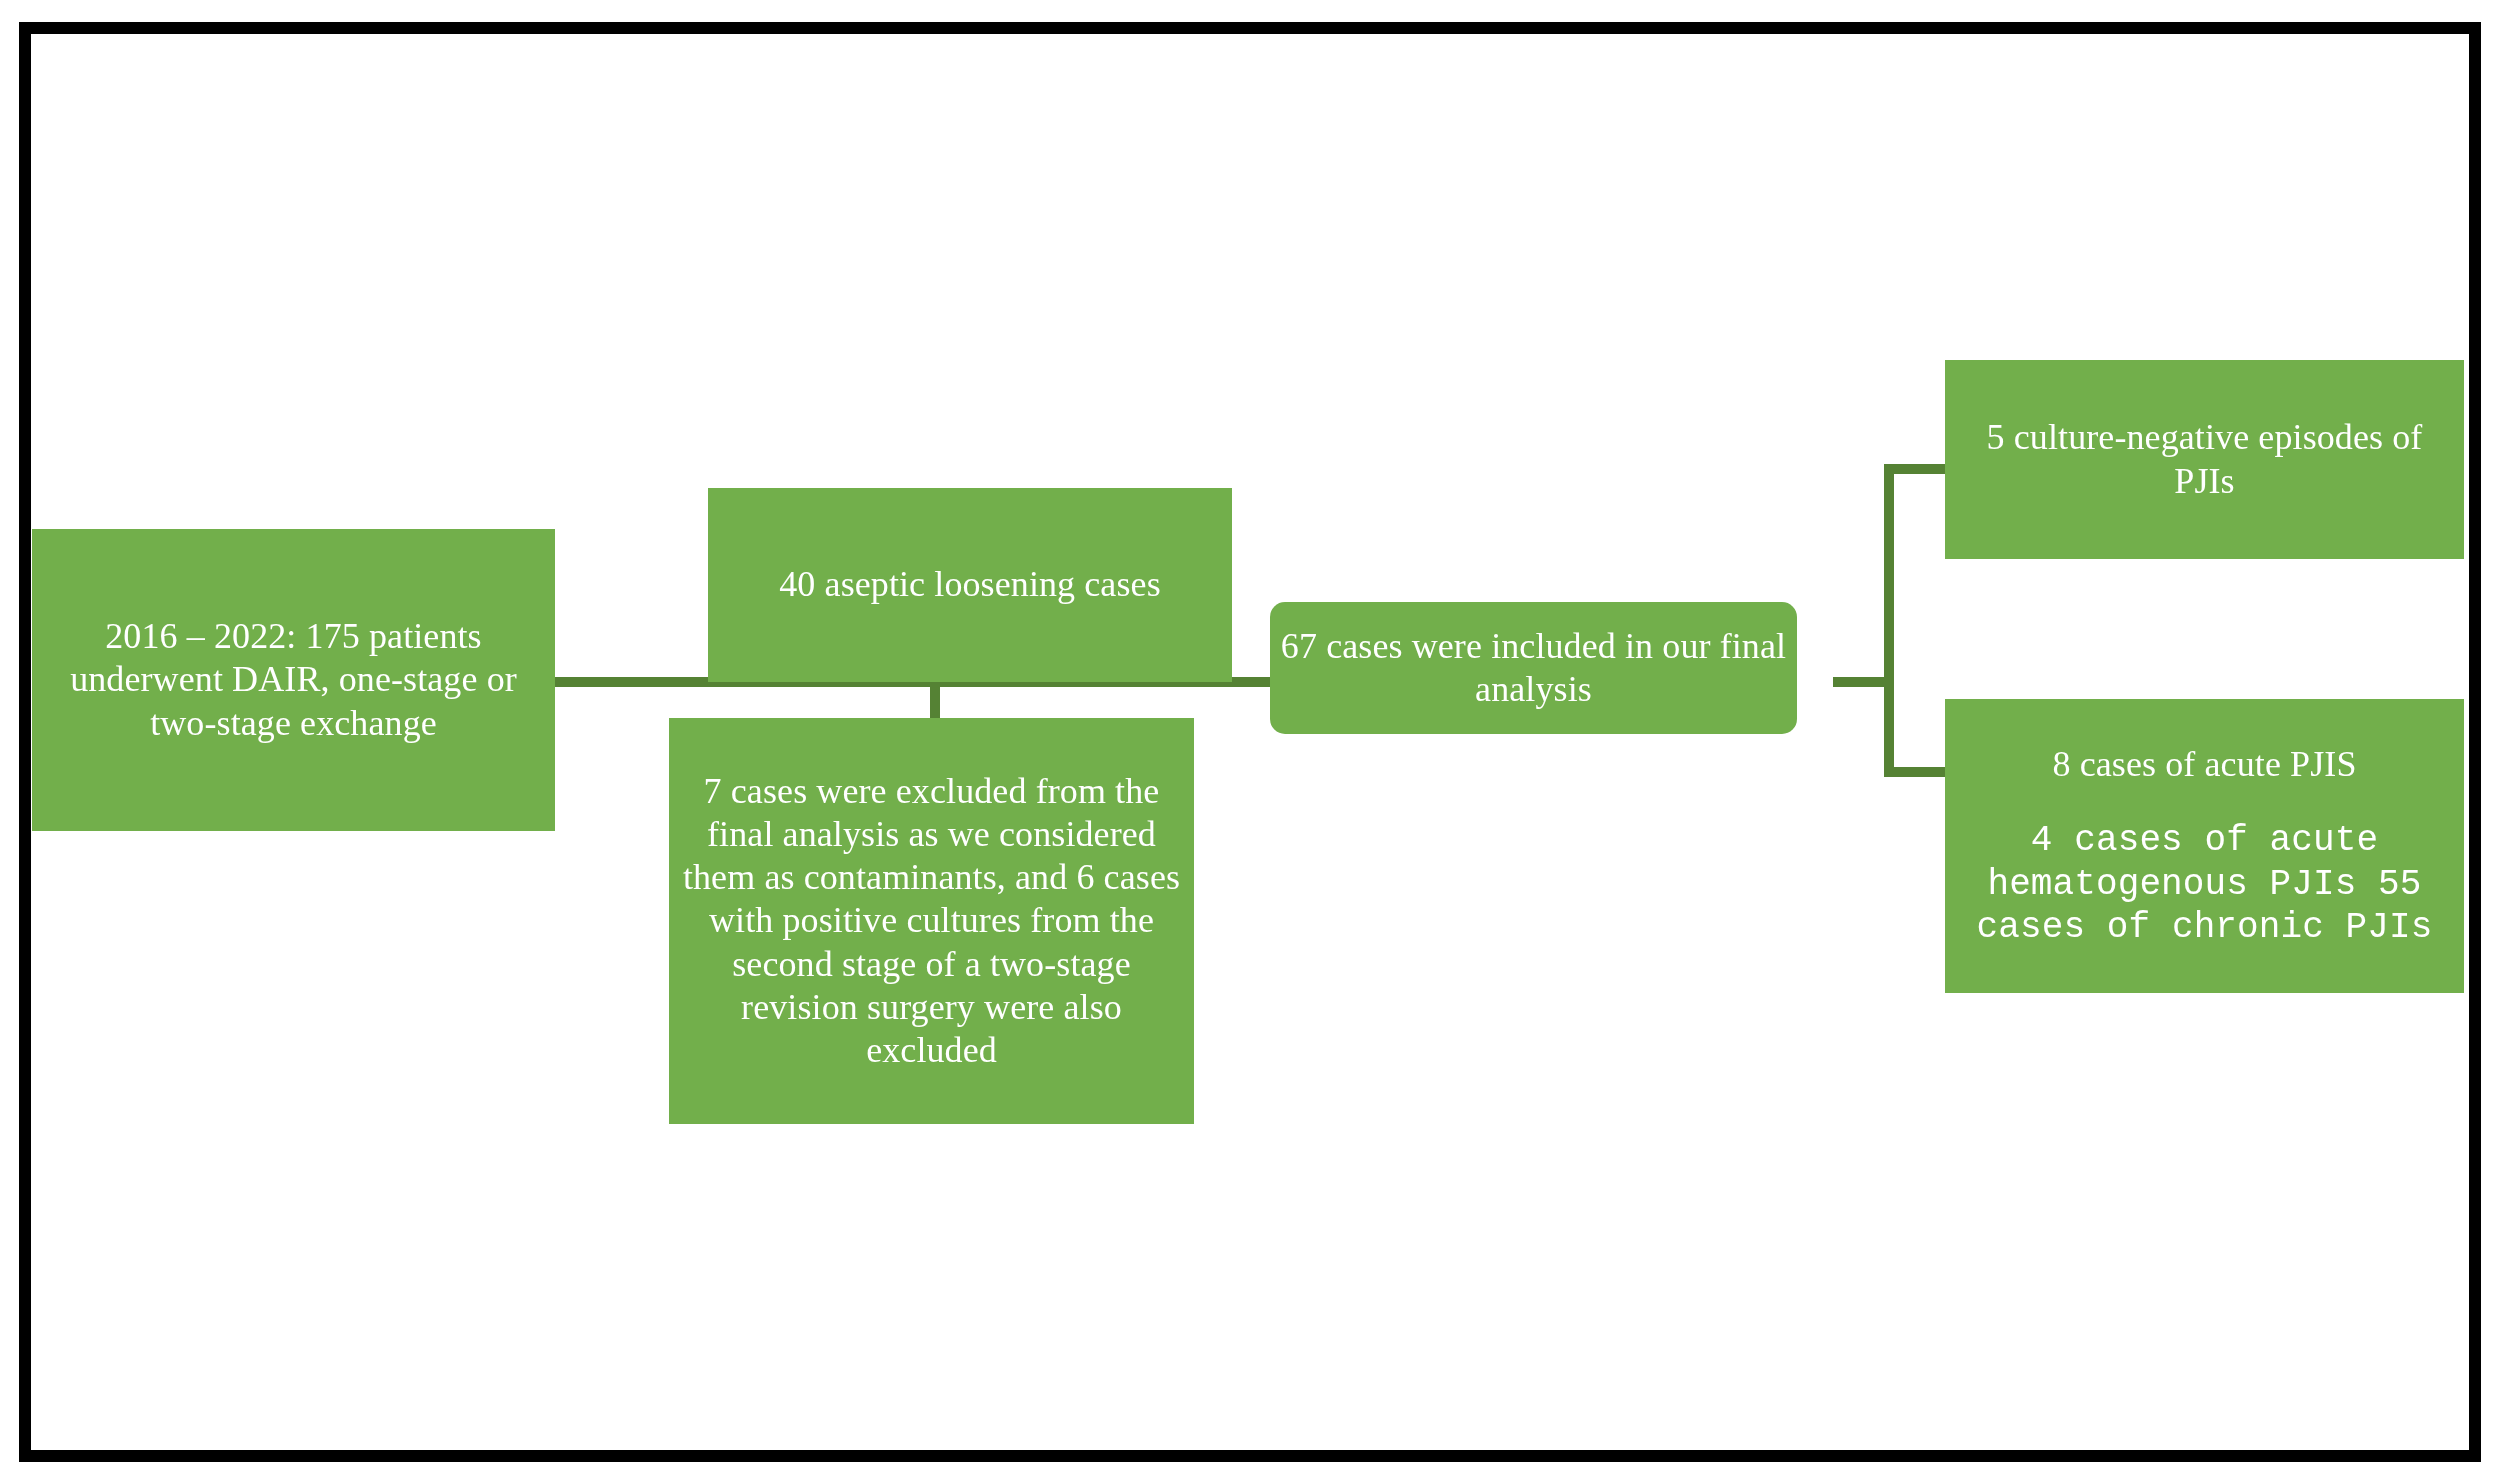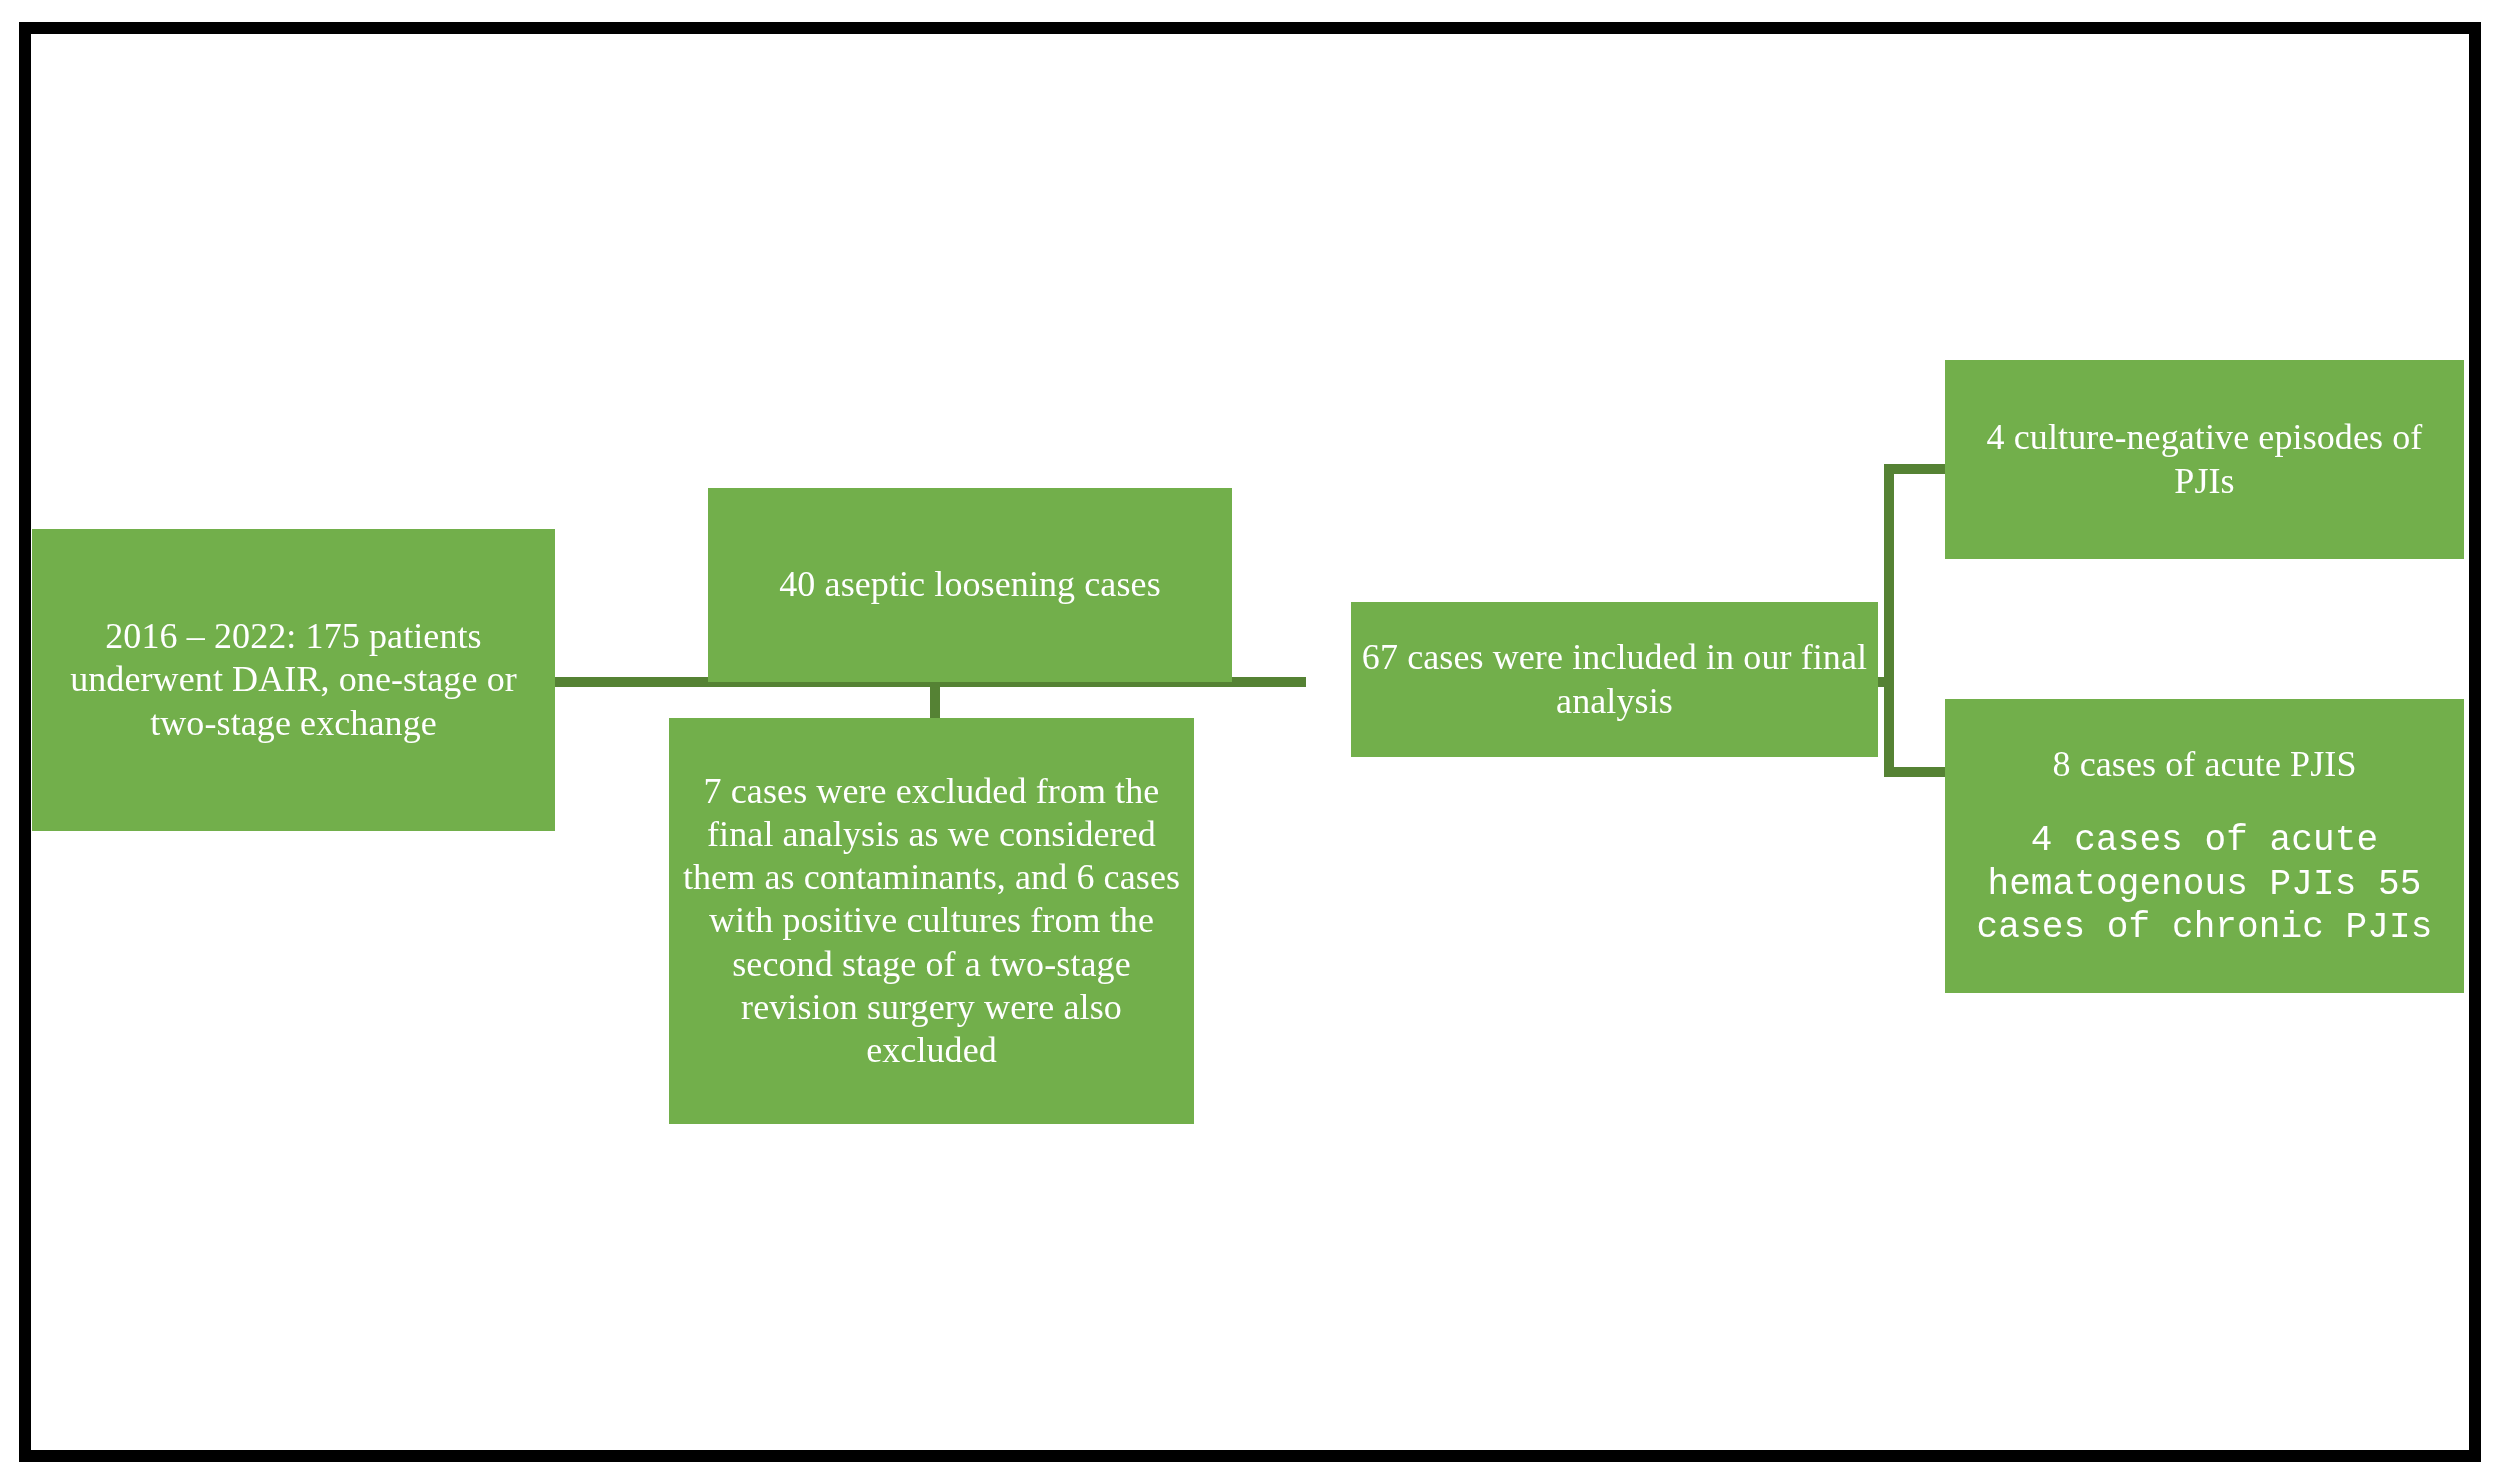--- a/index.html
+++ b/index.html
@@ -63,21 +63,21 @@
 
   .flow-box p + p {
     margin-top: 33px;
     font-family: Liberation Mono, monospace;
   }
 
   
   #box-cohort      { left: 32px;   top: 529px;  width: 523px;  height: 302px; }
   #box-aseptic     { left: 708px;  top: 488px;  width: 524px;  height: 194px; }
   #box-excluded    { left: 669px;  top: 718px; width: 525px;  height: 406px; }
-  #box-included    { left: 1351px; top: 602px;  width: 527px;  height: 155px; }
+  #box-included    { left: 1270px; top: 602px;  width: 527px;  height: 132px; border-radius: 15px; }
   #box-culture-neg { left: 1945px; top: 360px;  width: 519px;  height: 199px; }
   #box-pji-types   { left: 1945px; top: 699px; width: 519px;  height: 294px; align-items: center; }
 
   
   #conn-main-horizontal { left: 555px;  top: 677px;  width: 751px; height: 10.2px; }
   #conn-excl-vertical   { left: 930px; top: 643px;  width: 10.2px;   height: 75px; }
 
   #conn-right-stub      { left: 1833px; top: 677px;  width: 58px;   height: 10.2px; }
   #conn-right-vertical  { left: 1884px; top: 464px;  width: 10.2px;   height: 313px; }
   #conn-right-top-arm   { left: 1884px; top: 464px;  width: 63px;   height: 10.2px; }
@@ -107,21 +107,21 @@
 
   <div class="flow-box" id="box-excluded">
     <p>7 cases were excluded from the final analysis as we considered them as contaminants, and 6 cases with positive cultures from the second stage of a two-stage revision surgery were also excluded</p>
   </div>
 
   <div class="flow-box" id="box-included">
     <p>67 cases were included in our final analysis</p>
   </div>
 
   <div class="flow-box" id="box-culture-neg">
-    <p>4 culture-negative episodes of PJIs</p>
+    <p>5 culture-negative episodes of PJIs</p>
   </div>
 
   <div class="flow-box" id="box-pji-types">
     <p>8 cases of acute PJIS</p>
     <p>4 cases of acute hematogenous PJIs 55 cases of chronic PJIs</p>
   </div>
 
 </div>
 
 

